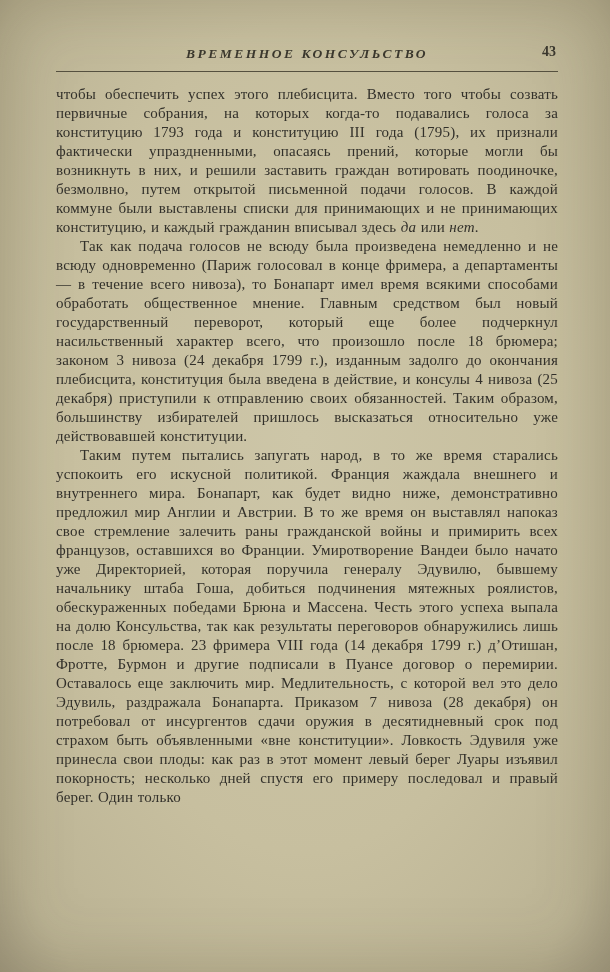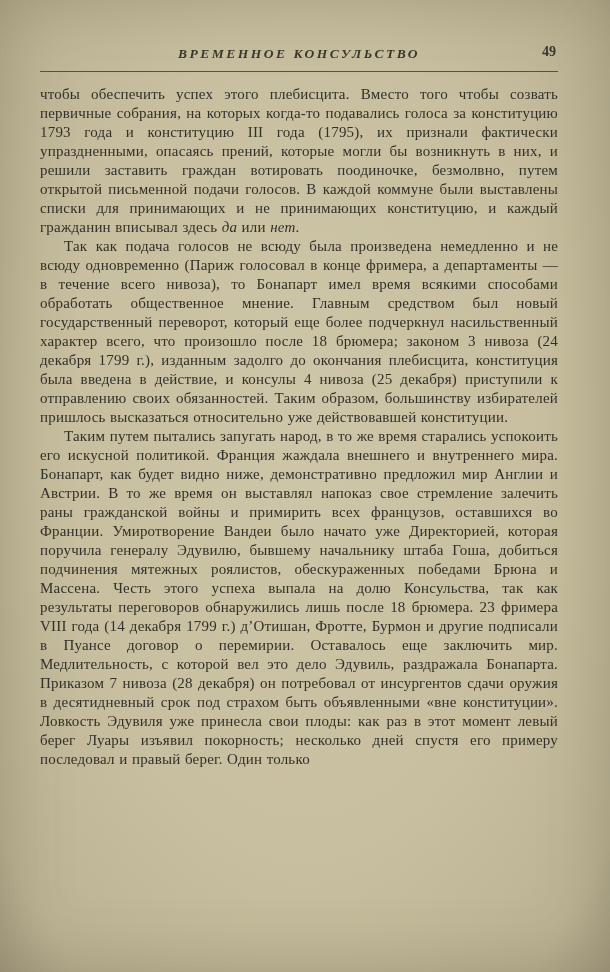--- a/index.html
+++ b/index.html
@@ -12,21 +12,21 @@
     overflow: hidden;
     background: radial-gradient(ellipse at 50% 45%, #cdc6a8 0%, #c7bf9f 55%, #bbb394 88%, #aaa288 100%);
     font-family: "Liberation Serif", "DejaVu Serif", serif;
     color: #32302a;
     position: relative;
   }
   .page {
     box-sizing: border-box;
     width: 610px;
     height: 972px;
-    padding: 44px 52px 0 40px;
+    padding: 44px 52px 0 56px;
     box-shadow: inset 0 0 70px rgba(80, 70, 40, 0.28);
   }
   .page-header {
     position: relative;
     text-align: center;
     padding-bottom: 9px;
     border-bottom: 1px solid #55503f;
   }
   .running-title {
     font-style: italic;
@@ -63,21 +63,21 @@
     font-style: italic;
   }
 </style>
 </head>
 <body>
 
 <div class="page">
 
   <header class="page-header">
     <span class="running-title">ВРЕМЕННОЕ КОНСУЛЬСТВО</span>
-    <span class="page-number">49</span>
+    <span class="page-number">43</span>
   </header>
 
   <div class="body-text">
 
     <p class="no-indent"><span>чтобы обеспечить успех этого плебисцита. Вместо того чтобы созвать первичные собрания, на которых когда-то подавались голоса за конституцию 1793 года и конституцию III года (1795), их признали фактически упраздненными, опасаясь прений, которые могли бы возникнуть в них, и решили заставить граждан вотировать поодиночке, безмолвно, путем открытой письменной подачи голосов. В каждой коммуне были выставлены списки для принимающих и не принимающих конституцию, и каждый гражданин вписывал здесь </span><i>да</i><span> или </span><i>нет</i><span>.</span></p>
 
     <p>Так как подача голосов не всюду была произведена немедленно и не всюду одновременно (Париж голосовал в конце фримера, а департаменты — в течение всего нивоза), то Бонапарт имел время всякими способами обработать общественное мнение. Главным средством был новый государственный переворот, который еще более подчеркнул насильственный характер всего, что произошло после 18 брюмера; законом 3 нивоза (24 декабря 1799 г.), изданным задолго до окончания плебисцита, конституция была введена в действие, и консулы 4 нивоза (25 декабря) приступили к отправлению своих обязанностей. Таким образом, большинству избирателей пришлось высказаться относительно уже действовавшей конституции.</p>
 
     <p>Таким путем пытались запугать народ, в то же время старались успокоить его искусной политикой. Франция жаждала внешнего и внутреннего мира. Бонапарт, как будет видно ниже, демонстративно предложил мир Англии и Австрии. В то же время он выставлял напоказ свое стремление залечить раны гражданской войны и примирить всех французов, оставшихся во Франции. Умиротворение Вандеи было начато уже Директорией, которая поручила генералу Эдувилю, бывшему начальнику штаба Гоша, добиться подчинения мятежных роялистов, обескураженных победами Брюна и Массена. Честь этого успеха выпала на долю Консульства, так как результаты переговоров обнаружились лишь после 18 брюмера. 23 фримера VIII года (14 декабря 1799 г.) д’Отишан, Фротте, Бурмон и другие подписали в Пуансе договор о перемирии. Оставалось еще заключить мир. Медлительность, с которой вел это дело Эдувиль, раздражала Бонапарта. Приказом 7 нивоза (28 декабря) он потребовал от инсургентов сдачи оружия в десятидневный срок под страхом быть объявленными «вне конституции». Ловкость Эдувиля уже принесла свои плоды: как раз в этот момент левый берег Луары изъявил покорность; несколько дней спустя его примеру последовал и правый берег. Один только</p>
 

